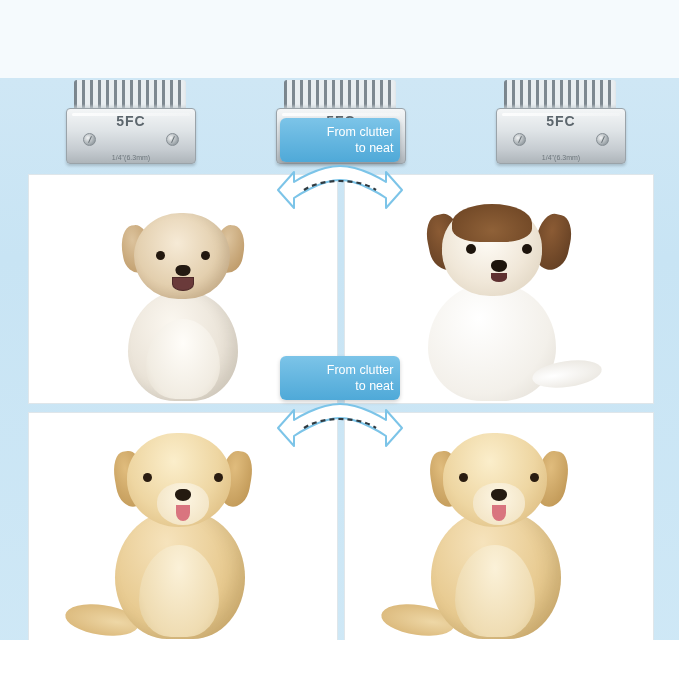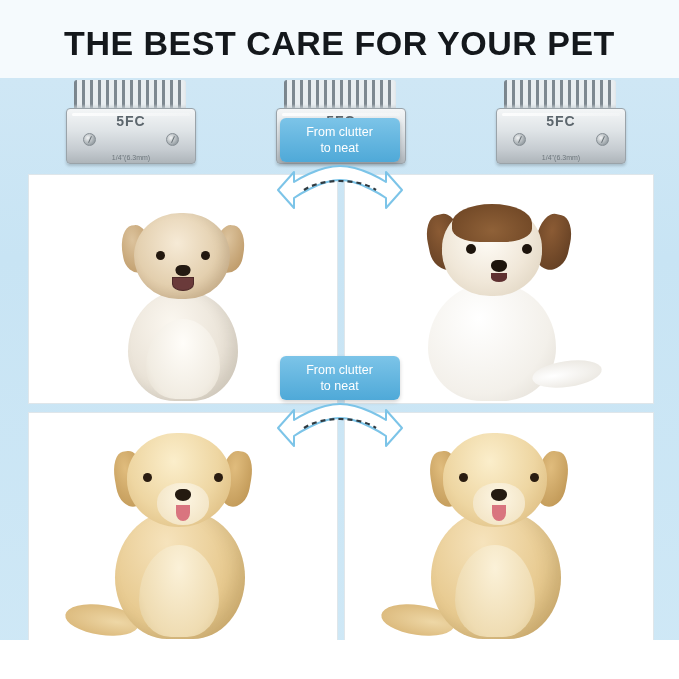--- a/index.html
+++ b/index.html
@@ -259,21 +259,21 @@
   }
   .transition.t1{top:118px;}
   .transition.t2{top:356px;}
 
   .badge{
     position:absolute;left:50%;top:0;transform:translateX(-50%);
     width:108px;
     background:linear-gradient(180deg,#7cc4e8 0%, #4fa9d8 100%);
     color:#ffffff;
     border-radius:6px;
-    text-align:center;
+    text-align:right;
     font-size:12.5px;
     line-height:16px;
     padding:6px 6px;
     box-shadow:0 2px 4px rgba(0,0,0,.18);
     font-family:"Liberation Sans", sans-serif;
   }
   .curve-arrow{
     position:absolute;left:50%;top:46px;transform:translateX(-50%);
     width:132px;height:58px;
   }
@@ -285,21 +285,20 @@
   }
 </style>
 </head>
 <body>
 
 <div class="page">
 
   <div class="blue-bg"></div>
   <div class="top-band"></div>
 
-  <div class="headline">THE BEST CARE FOR YOUR PET</div>
 
   <div class="blade-row">
 
     <div class="blade b1">
       <div class="teeth"></div>
       <div class="body">
         <div class="label">5FC</div>
         <div class="screw l"></div>
         <div class="screw r"></div>
         <div class="sub">1/4"(6.3mm)</div>

